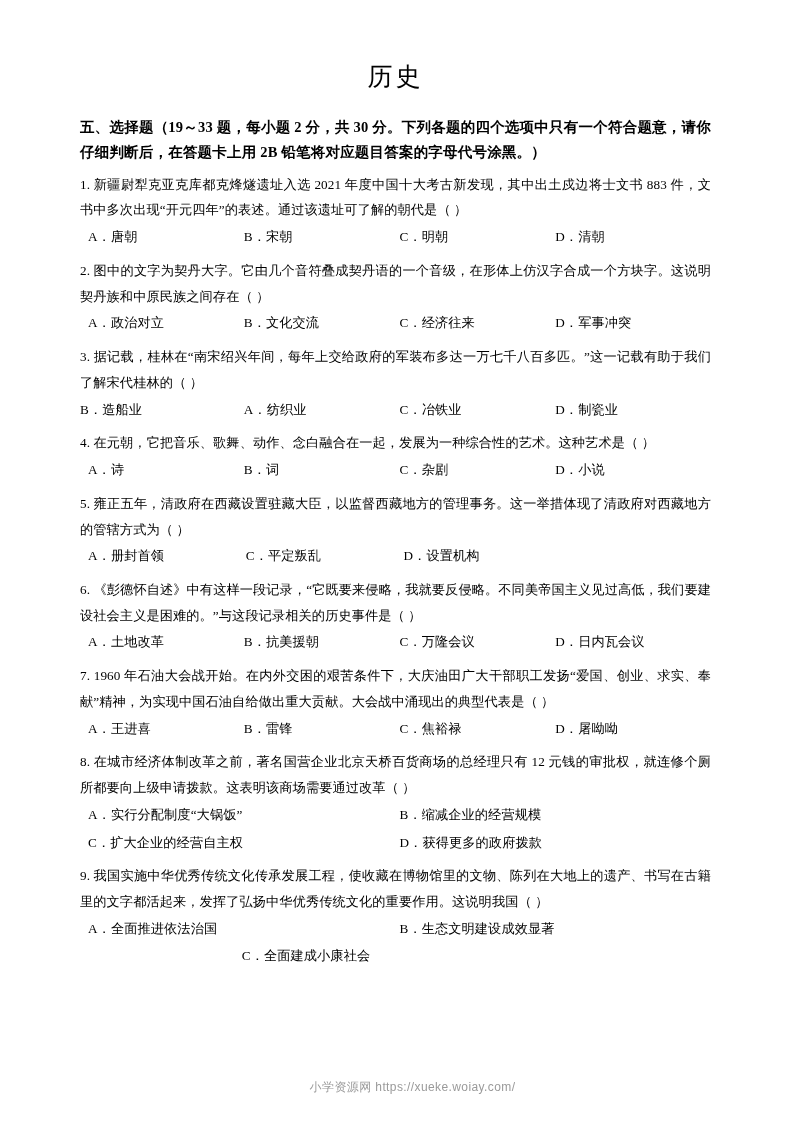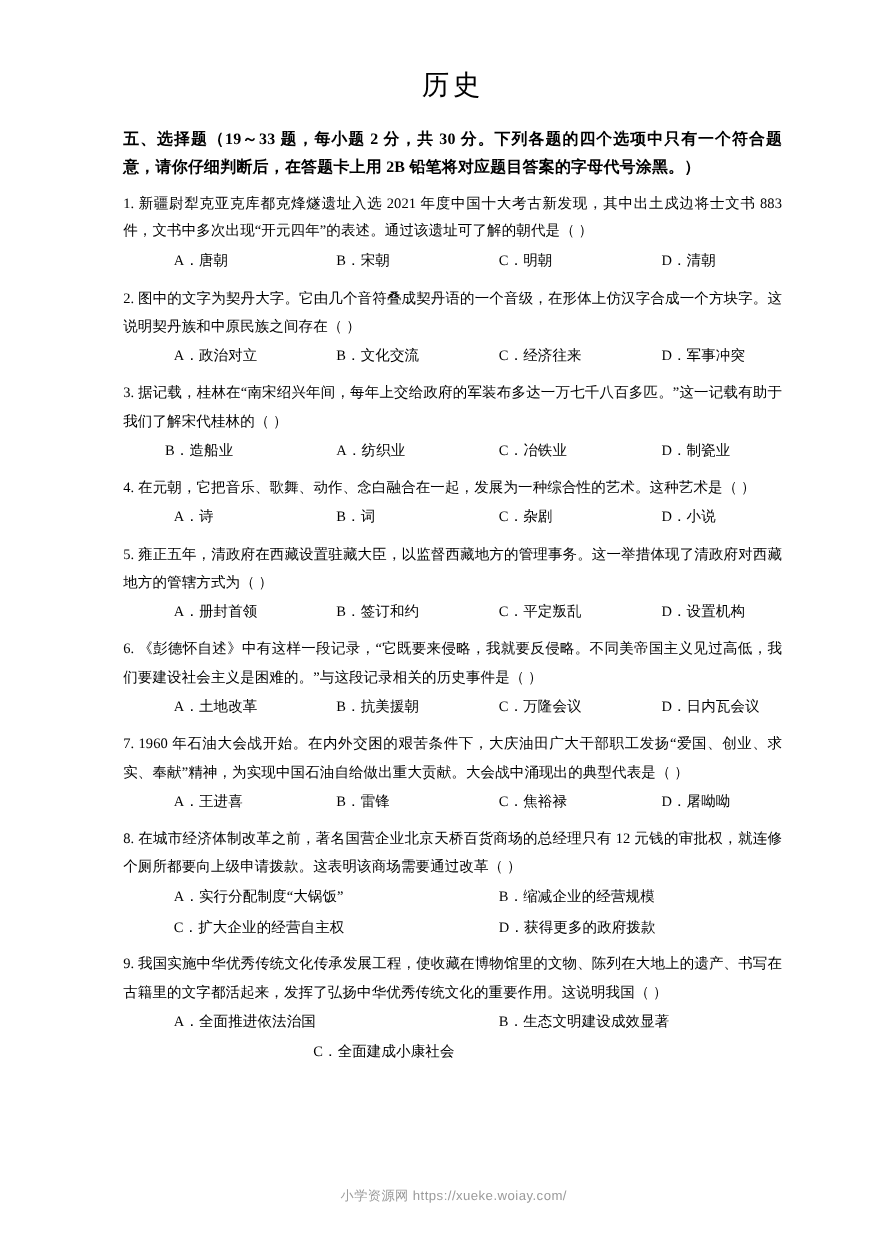--- a/index.html
+++ b/index.html
@@ -13,21 +13,21 @@
     position: relative;
     font-family: "Liberation Serif", serif;
     color: #000000;
   }
   .page {
     position: absolute;
     left: 0; top: 0;
     width: 783px;
     height: 1122px;
     box-sizing: border-box;
-    padding: 42px 72px 0 112px;
+    padding: 42px 72px 0 80px;
   }
   .doc-title {
     text-align: center;
     font-size: 25px;
     font-weight: normal;
     letter-spacing: 3px;
     margin: 18px 0 22px 0;
     font-family: "Liberation Serif", serif;
   }
   .section-heading {
@@ -49,21 +49,21 @@
     letter-spacing: 0.1px;
   }
   .opts {
     display: flex;
     flex-direction: row;
     font-size: 13.2px;
     line-height: 2.1;
     letter-spacing: 0.1px;
   }
   .opts.cols4 > .opt { width: 25%; }
-  .opt { white-space: nowrap; margin-left: 38px; }
+  .opt { white-space: nowrap; }
   .opt-indent { padding-left: 8px; }
   .opts-grid2 {
     font-size: 13.2px;
     line-height: 2.1;
     letter-spacing: 0.1px;
   }
   .opts-grid2 .row {
     display: flex;
     flex-direction: row;
     justify-content: center;
@@ -136,21 +136,20 @@
       <div class="opt">D．小说</div>
     </div>
   </div>
 
   <div class="gap-sm"></div>
 
   <div class="q-block">
     <p class="q-stem">5. 雍正五年，清政府在西藏设置驻藏大臣，以监督西藏地方的管理事务。这一举措体现了清政府对西藏地方的管辖方式为（    ）</p>
     <div class="opts cols4">
       <div class="opt opt-indent">A．册封首领</div>
-      <div class="opt">B．签订和约</div>
       <div class="opt">C．平定叛乱</div>
       <div class="opt">D．设置机构</div>
     </div>
   </div>
 
   <div class="gap-sm"></div>
 
   <div class="q-block">
     <p class="q-stem">6. 《彭德怀自述》中有这样一段记录，“它既要来侵略，我就要反侵略。不同美帝国主义见过高低，我们要建设社会主义是困难的。”与这段记录相关的历史事件是（    ）</p>
     <div class="opts cols4">

